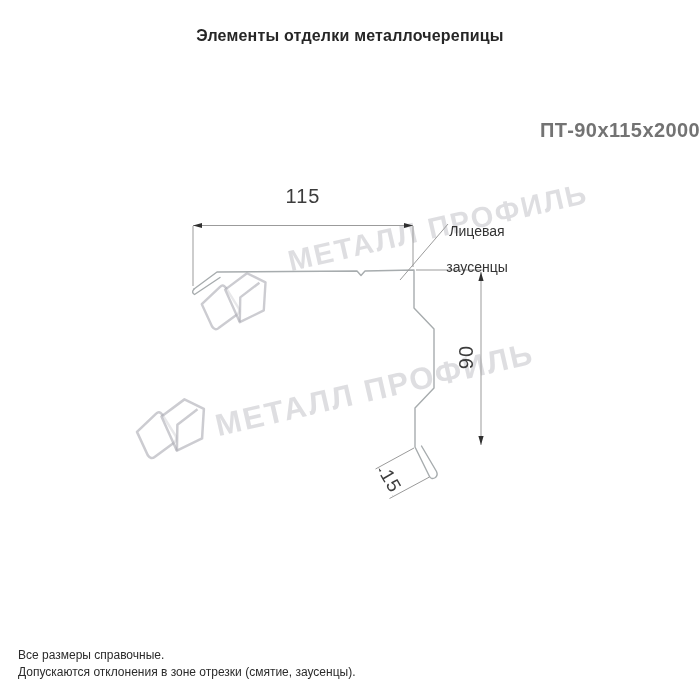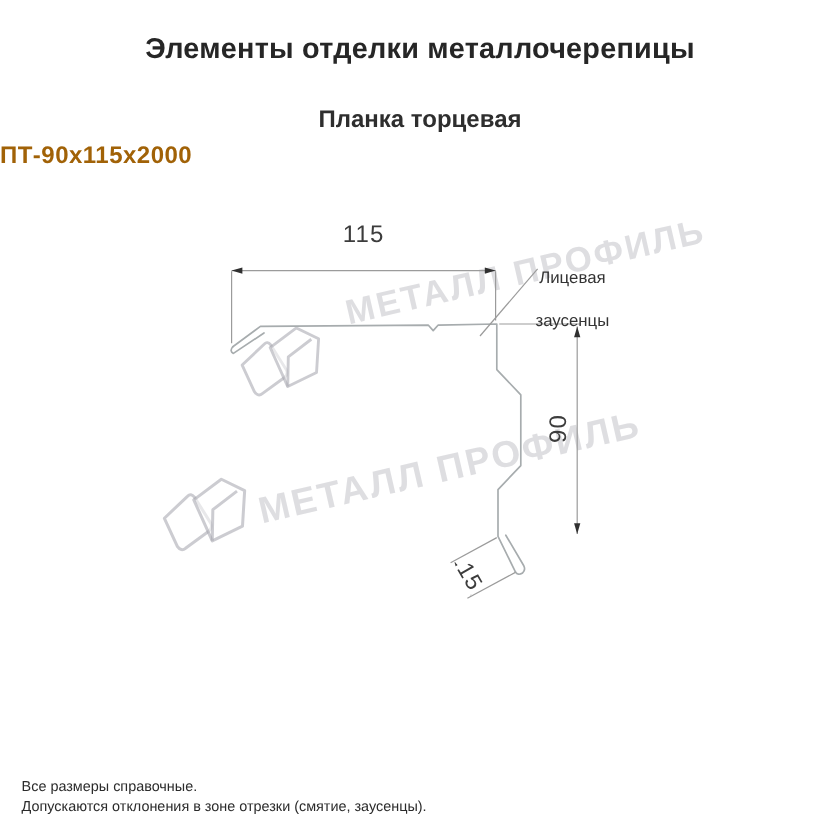--- a/index.html
+++ b/index.html
@@ -2,29 +2,29 @@
 <html><head>
 <meta charset="utf-8">
 <style>
   html,body{margin:0;padding:0;background:#fff;}
   .canvas{
     position:relative;width:700px;height:700px;background:#fff;overflow:hidden;
     font-family:"Liberation Sans",sans-serif;color:#2b2b2b;
   }
   .page-title{
     position:absolute;left:0;right:0;top:27px;text-align:center;
-    font-size:24px;font-weight:bold;letter-spacing:.2px;color:#262626;
+    font-size:16px;font-weight:bold;letter-spacing:.2px;color:#262626;
   }
   .product-name{
     position:absolute;left:0;right:0;top:89px;text-align:center;
     font-size:20px;font-weight:bold;color:#2e2e2e;
   }
   .product-code{
-    position:absolute;left:0;right:0;top:119px;text-align:left;
-    font-size:20px;font-weight:bold;color:#a16207;letter-spacing:.4px;
+    position:absolute;left:0;right:0;top:119px;text-align:right;
+    font-size:20px;font-weight:bold;color:#737373;letter-spacing:.4px;
   }
   .drawing-svg{position:absolute;left:0;top:0;width:700px;height:700px;}
   .dim-label{
     position:absolute;font-size:20px;color:#3c3c3c;letter-spacing:1px;white-space:nowrap;
   }
   .dim-115{left:303px;top:185px;transform:translateX(-50%);}
   .dim-90{left:466px;top:357px;transform:translate(-50%,-50%) rotate(-90deg);}
   .dim-15{
     left:391px;top:481px;transform:translate(-50%,-50%) rotate(60deg);
     font-size:19px;background:#fff;padding:0 2px;line-height:19px;
@@ -53,21 +53,20 @@
   .dimline{stroke:#9b9b9b;stroke-width:1;fill:none;stroke-linecap:butt;}
   .arrow{fill:#303030;stroke:none;}
   .logo-shape{stroke:rgba(163,163,171,.55);stroke-width:2.4;fill:rgba(255,255,255,.55);stroke-linejoin:round;}
 </style>
 </head>
 <body>
 
 <div class="canvas">
 
   <div class="page-title">Элементы отделки металлочерепицы</div>
-  <div class="product-name">Планка торцевая</div>
   <div class="product-code">ПТ-90х115х2000</div>
 
   <div class="wm-text upper">МЕТАЛЛ ПРОФИЛЬ</div>
   <div class="wm-text lower">МЕТАЛЛ ПРОФИЛЬ</div>
 
   <svg class="wm-logo upper" viewBox="0 0 80 58">
     <path class="logo-shape" d="M4,24 L26,11 Q29,9 31,13 L39,36 Q40,40 36,42 L15,51 Q11,53 9,48 Z"></path>
     <path class="logo-shape" d="M30,15 L55,4 L71,17 L63,44 L37,50 Z"></path>
     <path class="logo-shape" d="M37,50 L43,26 L65,16" fill="none"></path>
   </svg>

